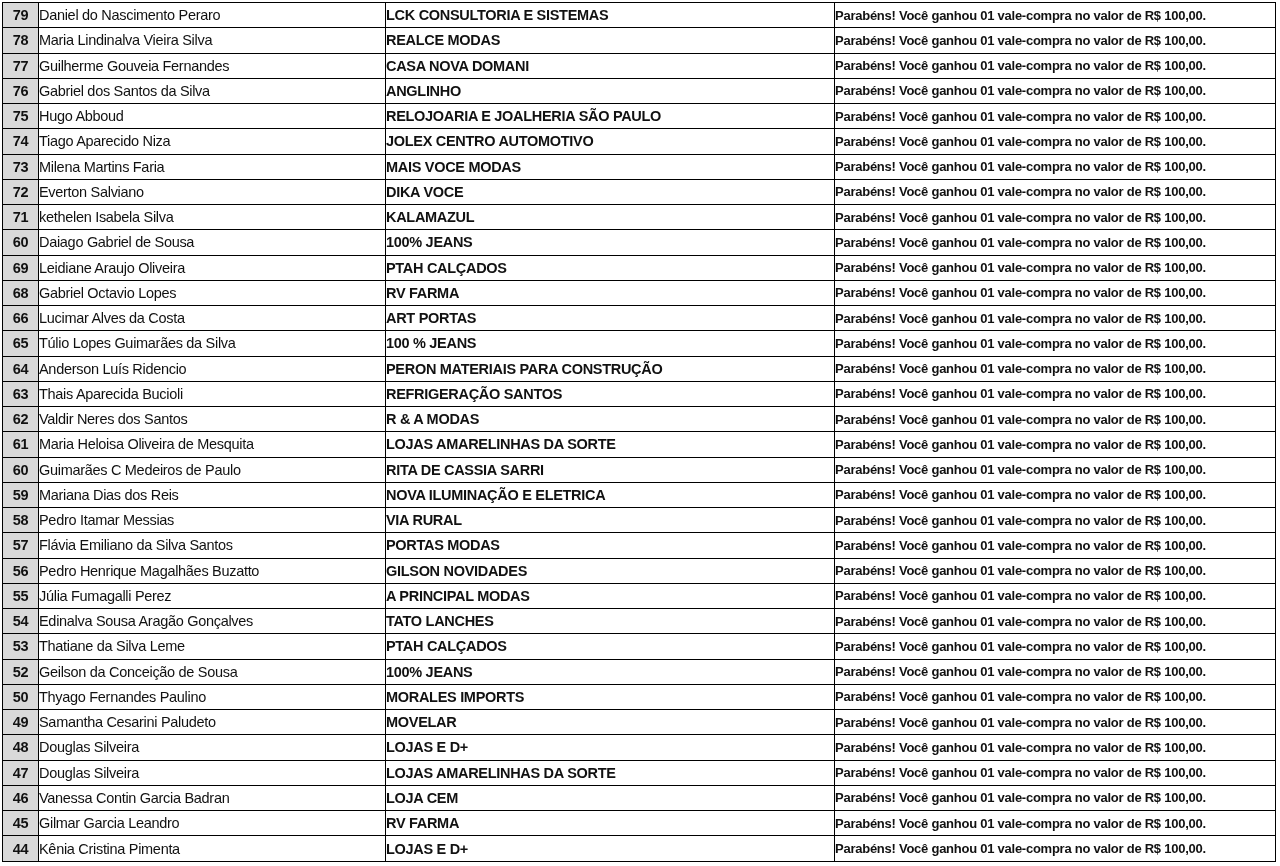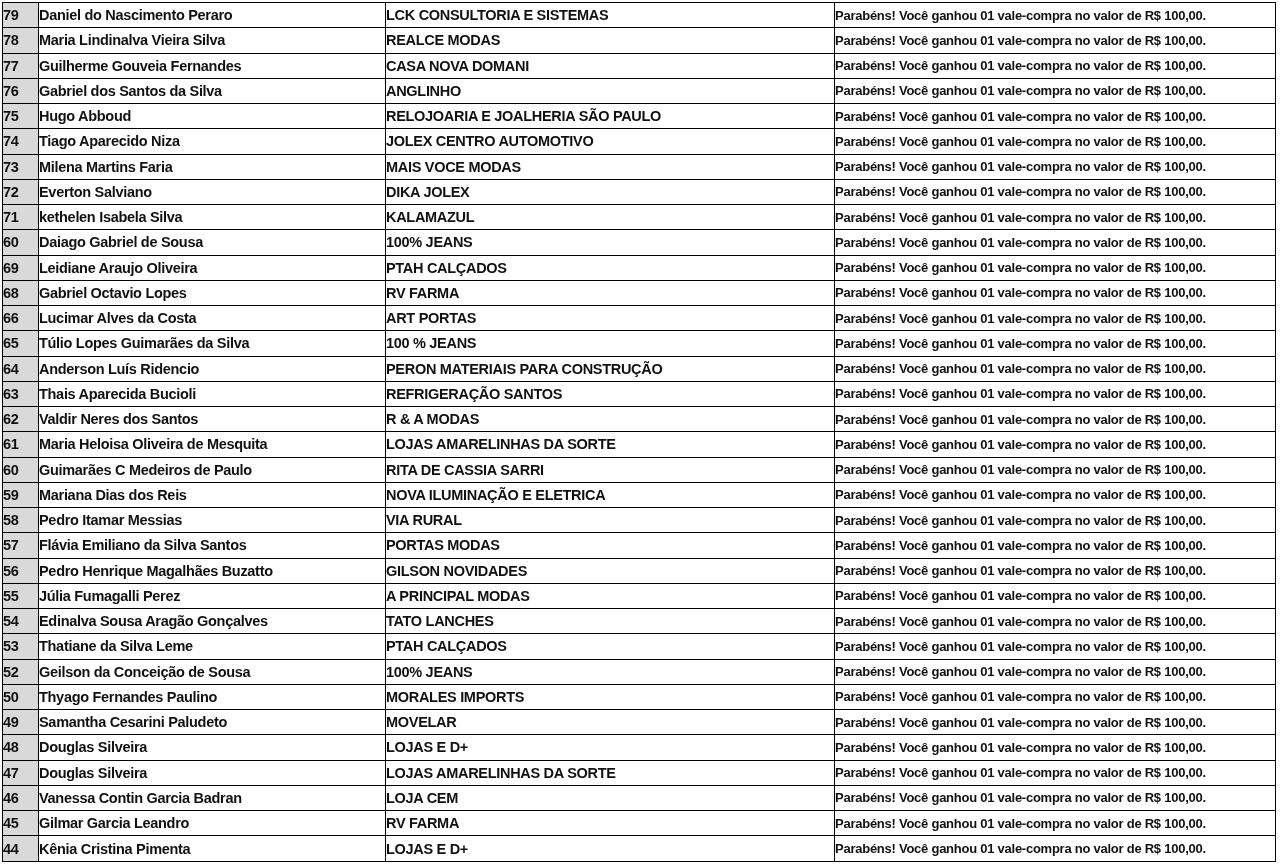--- a/index.html
+++ b/index.html
@@ -1,21 +1,21 @@
 <!DOCTYPE html>
 <html><head>
 <meta charset="utf-8">
 <style>
   html,body{margin:0;padding:0;background:#ffffff;}
   body{width:1280px;height:866px;overflow:hidden;font-family:"Liberation Sans",sans-serif;color:#111;}
   .sheet{position:absolute;top:2px;left:2px;width:1274px;height:860px;}
   table.winners{border-collapse:collapse;width:100%;height:100%;table-layout:fixed;}
   table.winners td{border:1.5px solid #000;overflow:hidden;white-space:nowrap;padding:0;vertical-align:middle;}
-  td.num{width:35px;background:#d9d9d9;font-weight:bold;text-align:left;font-size:14.5px;letter-spacing:-0.2px;}
-  td.name{width:346px;padding-left:5px;font-size:14.5px;letter-spacing:-0.3px;font-weight:bold;}
+  td.num{width:35px;background:#d9d9d9;font-weight:bold;text-align:center;font-size:14.5px;letter-spacing:-0.2px;}
+  td.name{width:346px;padding-left:5px;font-size:14.5px;letter-spacing:-0.3px;}
   td.store{width:448px;padding-left:5px;font-size:14.5px;letter-spacing:-0.3px;font-weight:bold;}
   td.msg{font-weight:bold;font-size:13px;letter-spacing:-0.25px;}
 </style>
 </head>
 <body>
 
 <div class="sheet">
   <table class="winners">
     <tbody id="winners-body">
   <tr>
@@ -63,21 +63,21 @@
   <tr>
     <td class="num">73</td>
     <td class="name">Milena Martins Faria</td>
     <td class="store">MAIS VOCE MODAS</td>
     <td class="msg">Parabéns! Você ganhou 01 vale-compra no valor de R$ 100,00.</td>
   </tr>
 
   <tr>
     <td class="num">72</td>
     <td class="name">Everton Salviano</td>
-    <td class="store">DIKA JOLEX</td>
+    <td class="store">DIKA VOCE</td>
     <td class="msg">Parabéns! Você ganhou 01 vale-compra no valor de R$ 100,00.</td>
   </tr>
 
   <tr>
     <td class="num">71</td>
     <td class="name">kethelen Isabela Silva</td>
     <td class="store">KALAMAZUL</td>
     <td class="msg">Parabéns! Você ganhou 01 vale-compra no valor de R$ 100,00.</td>
   </tr>
 

